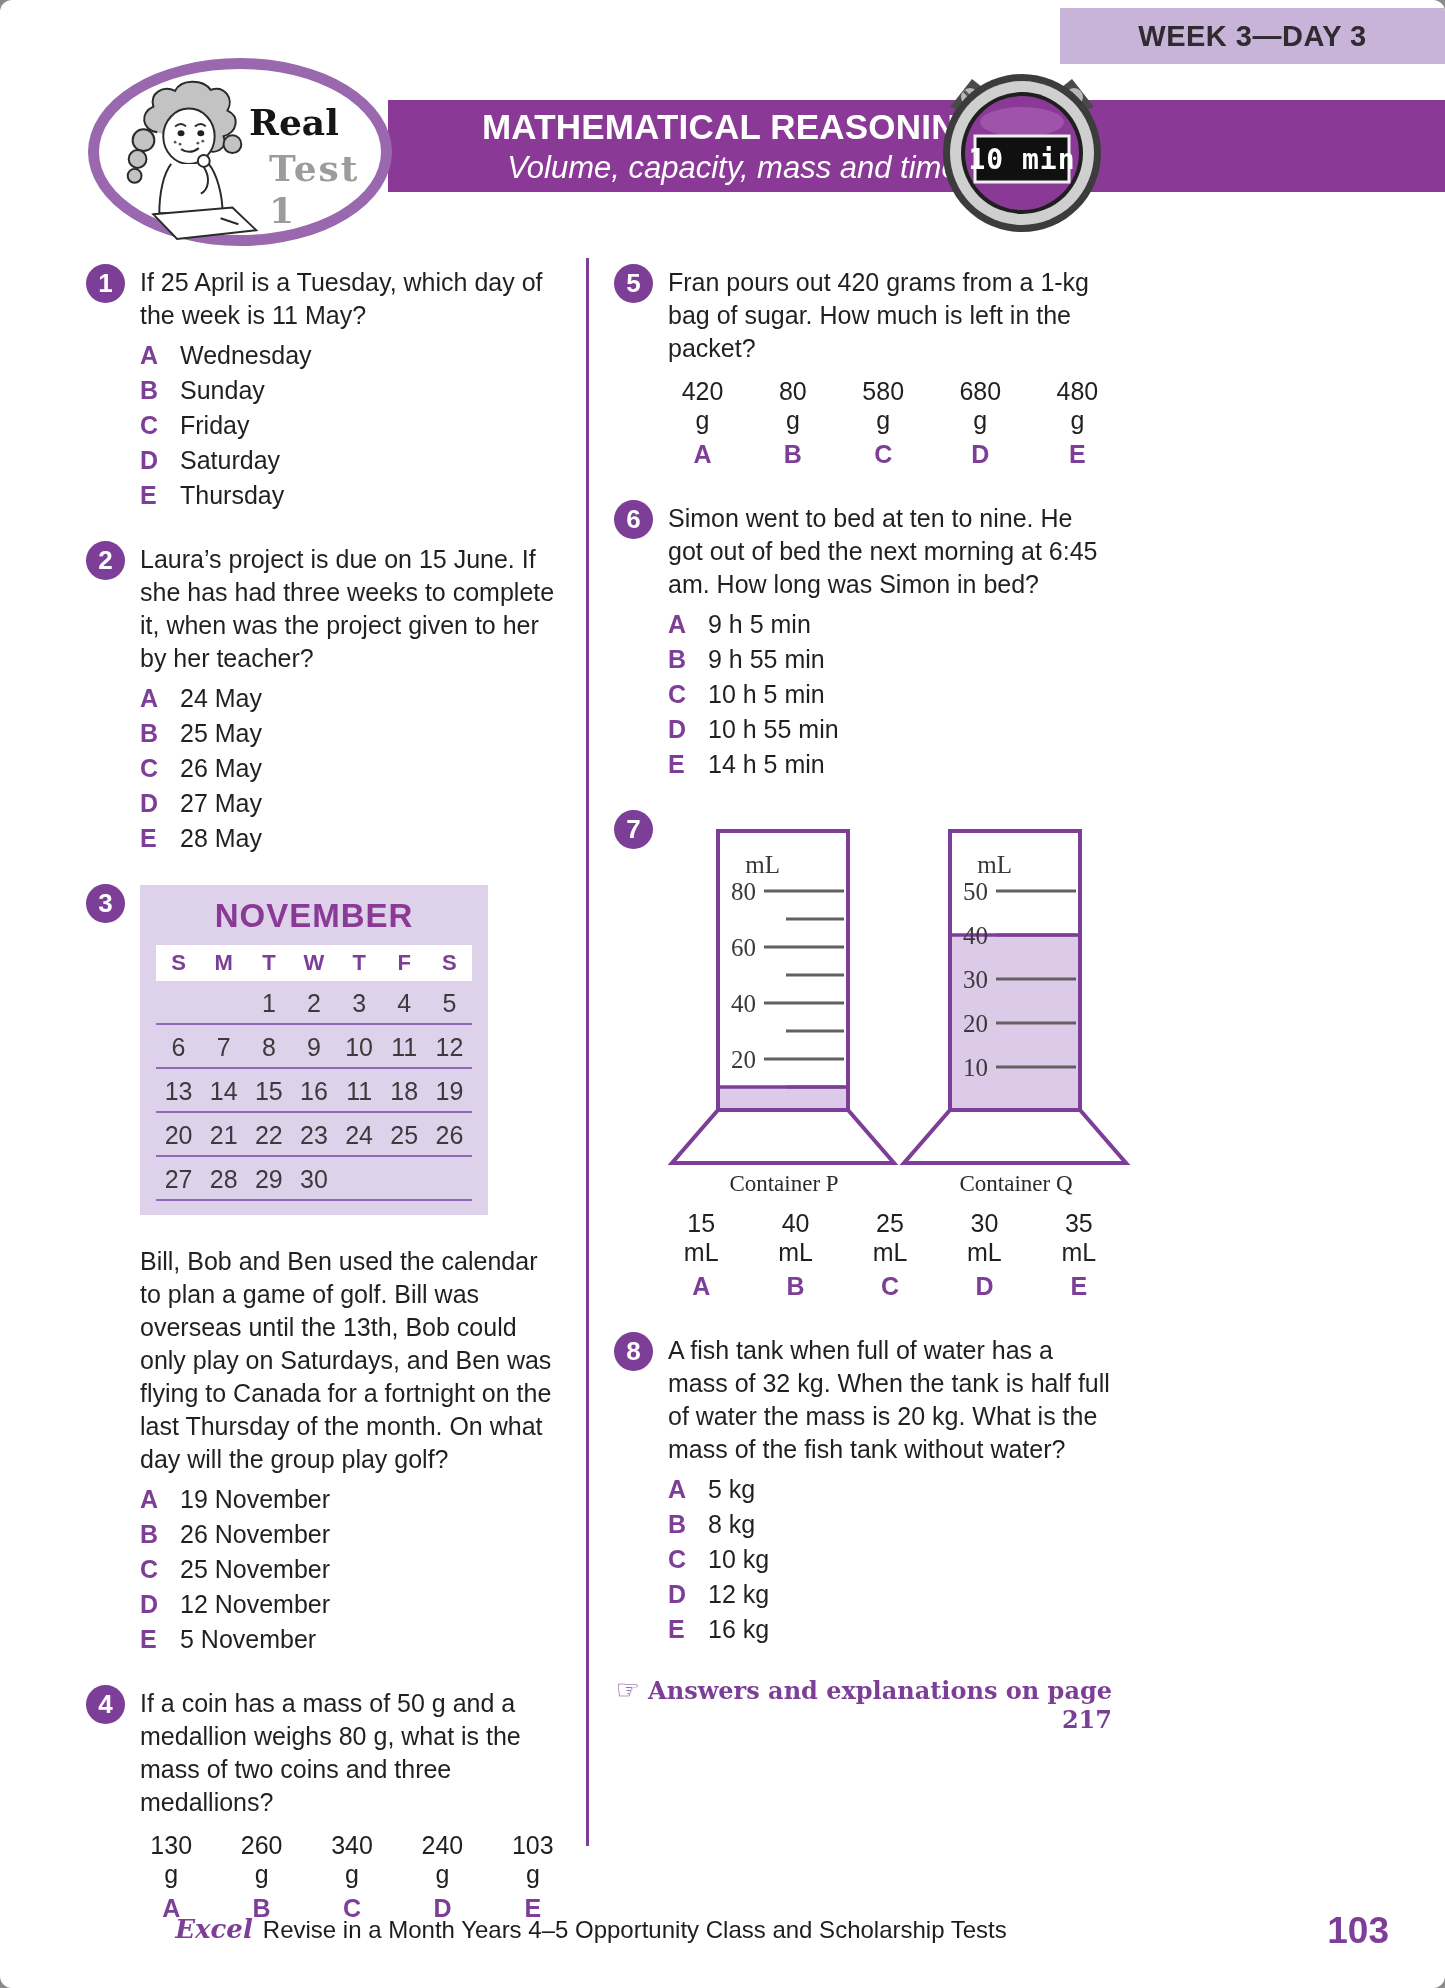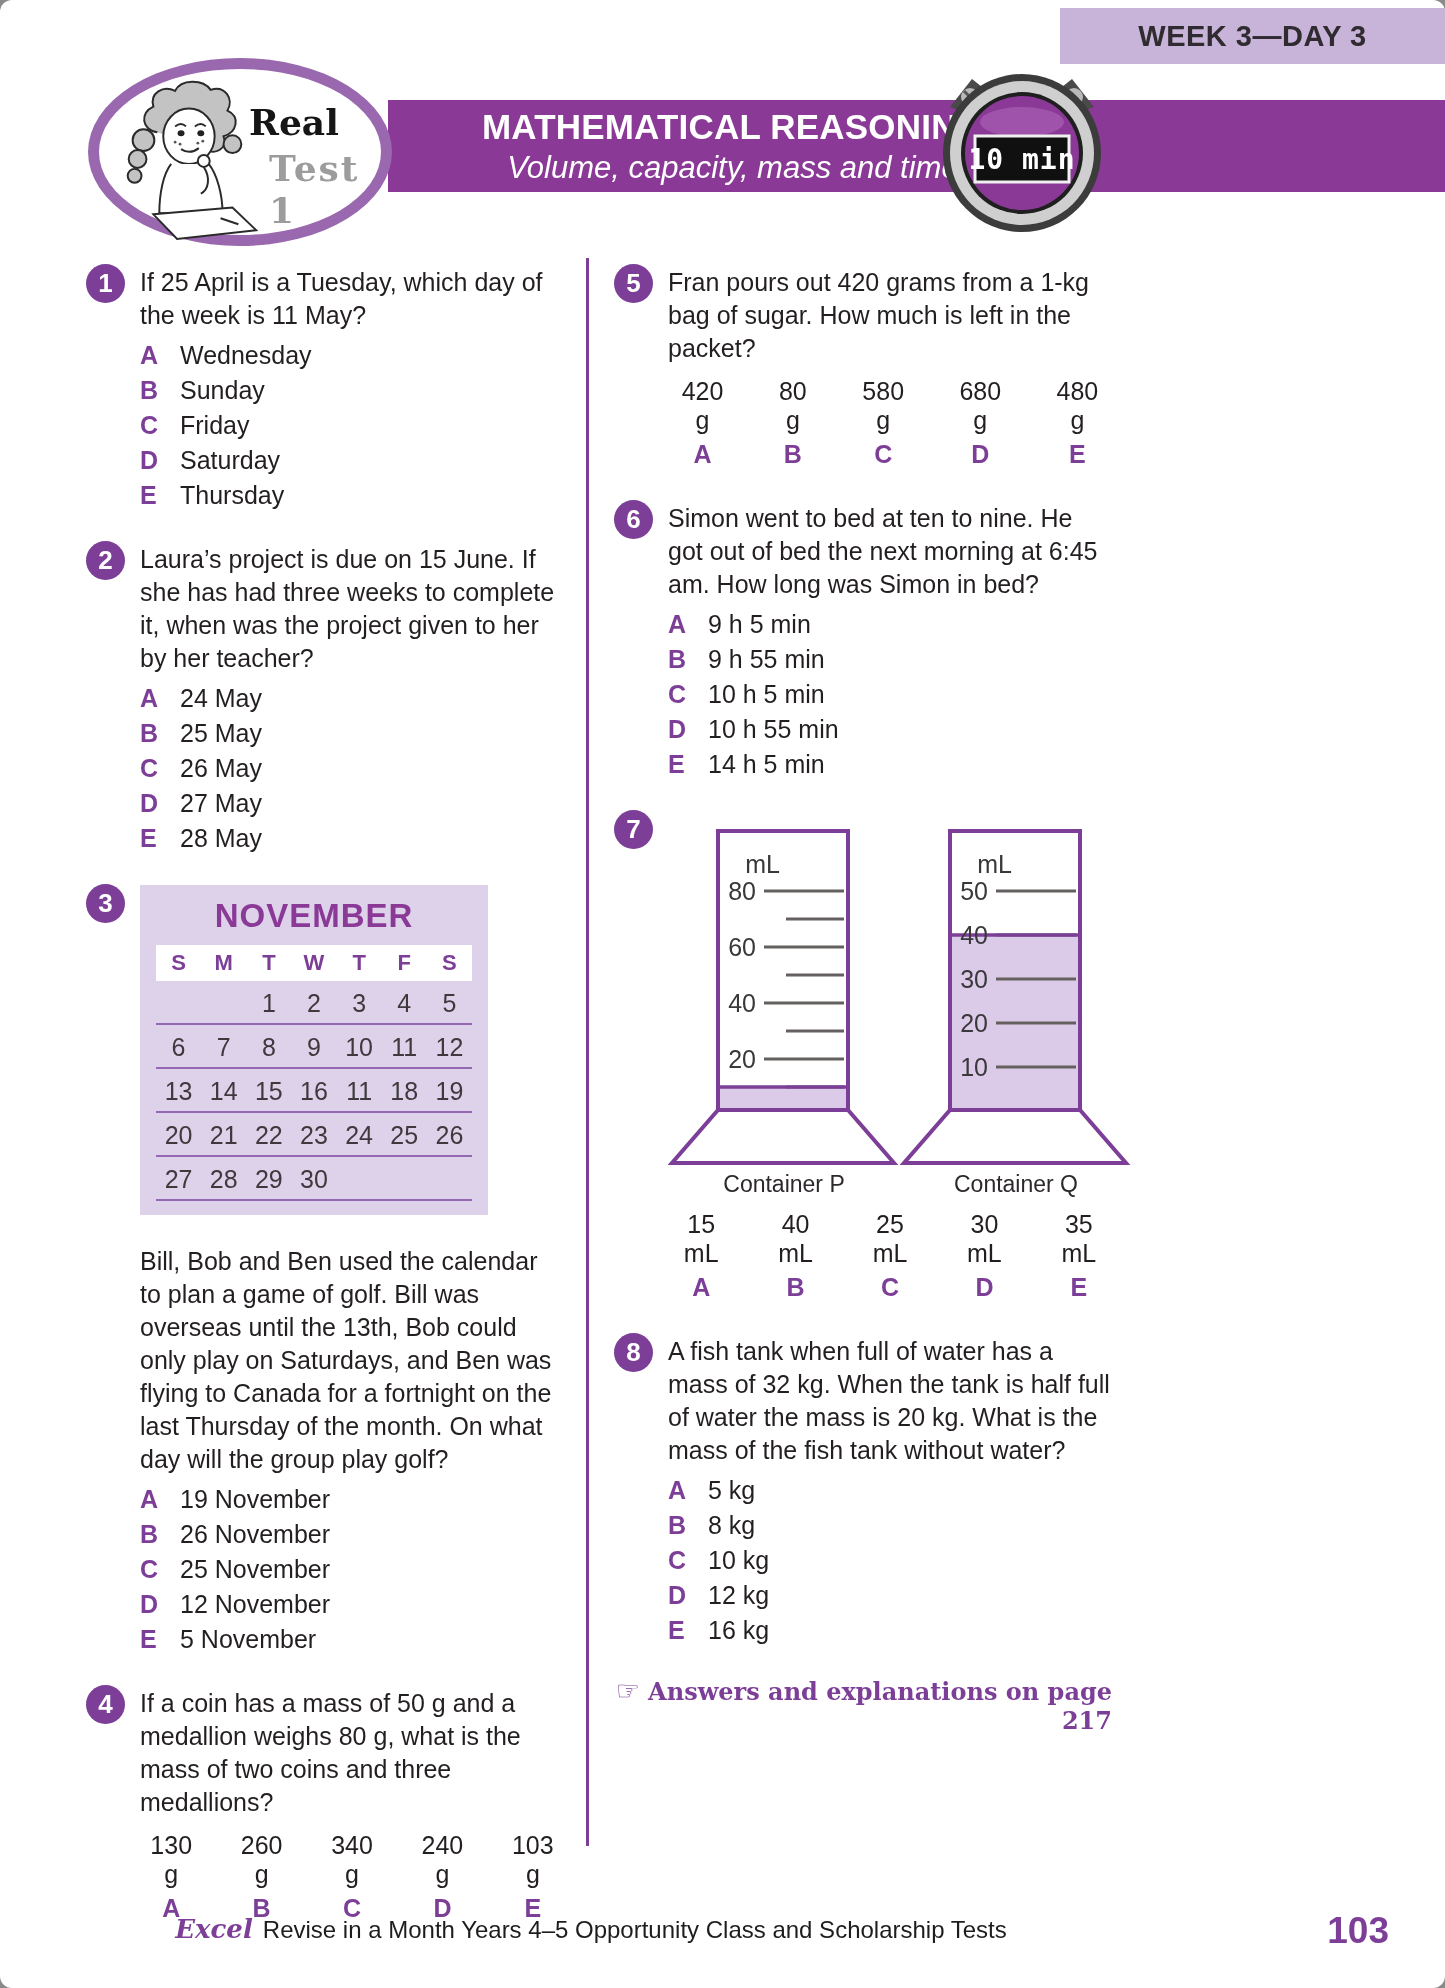--- a/index.html
+++ b/index.html
@@ -52,21 +52,21 @@
 
   
   .calendar{width:316px;background:#ded2ea;padding:12px 16px 14px;margin:2px 0 30px;}
   .cal-title{text-align:center;color:#8a3a96;font-size:33px;font-weight:700;letter-spacing:1px;margin-bottom:10px;}
   .cal-head{display:grid;grid-template-columns:repeat(7,1fr);background:#fff;padding:5px 0;}
   .cal-day{text-align:center;font-size:22px;font-weight:700;color:#7c3e97;}
   .cal-grid{display:grid;grid-template-columns:repeat(7,1fr);}
   .cal-cell{text-align:center;font-size:25px;color:#3d393d;padding:8px 0 5px;border-bottom:2px solid #9468b4;}
 
   
-  .containers-row{display:flex;justify-content:space-between;margin:18px 0 6px;}
+  .containers-row{display:flex;justify-content:space-between;margin:18px 0 6px;font-family:Liberation Serif, serif;}
   .fig{width:232px;}
   .fig svg{display:block;width:232px;height:340px;}
   .fig-caption{text-align:center;font-size:23px;color:#2c282c;margin-top:4px;}
   .scale-label{font-size:25px;fill:#3b383b;}
   .unit-label{font-size:25px;fill:#3b383b;}
   .tick{stroke:#64605f;stroke-width:3;}
   .outline{fill:none;stroke:#7c3e97;stroke-width:4;}
   .water{fill:#dbcbe9;}
   .waterline{stroke:#7c3e97;stroke-width:3.5;}
   .cbase{fill:#fff;stroke:#7c3e97;stroke-width:4;}

